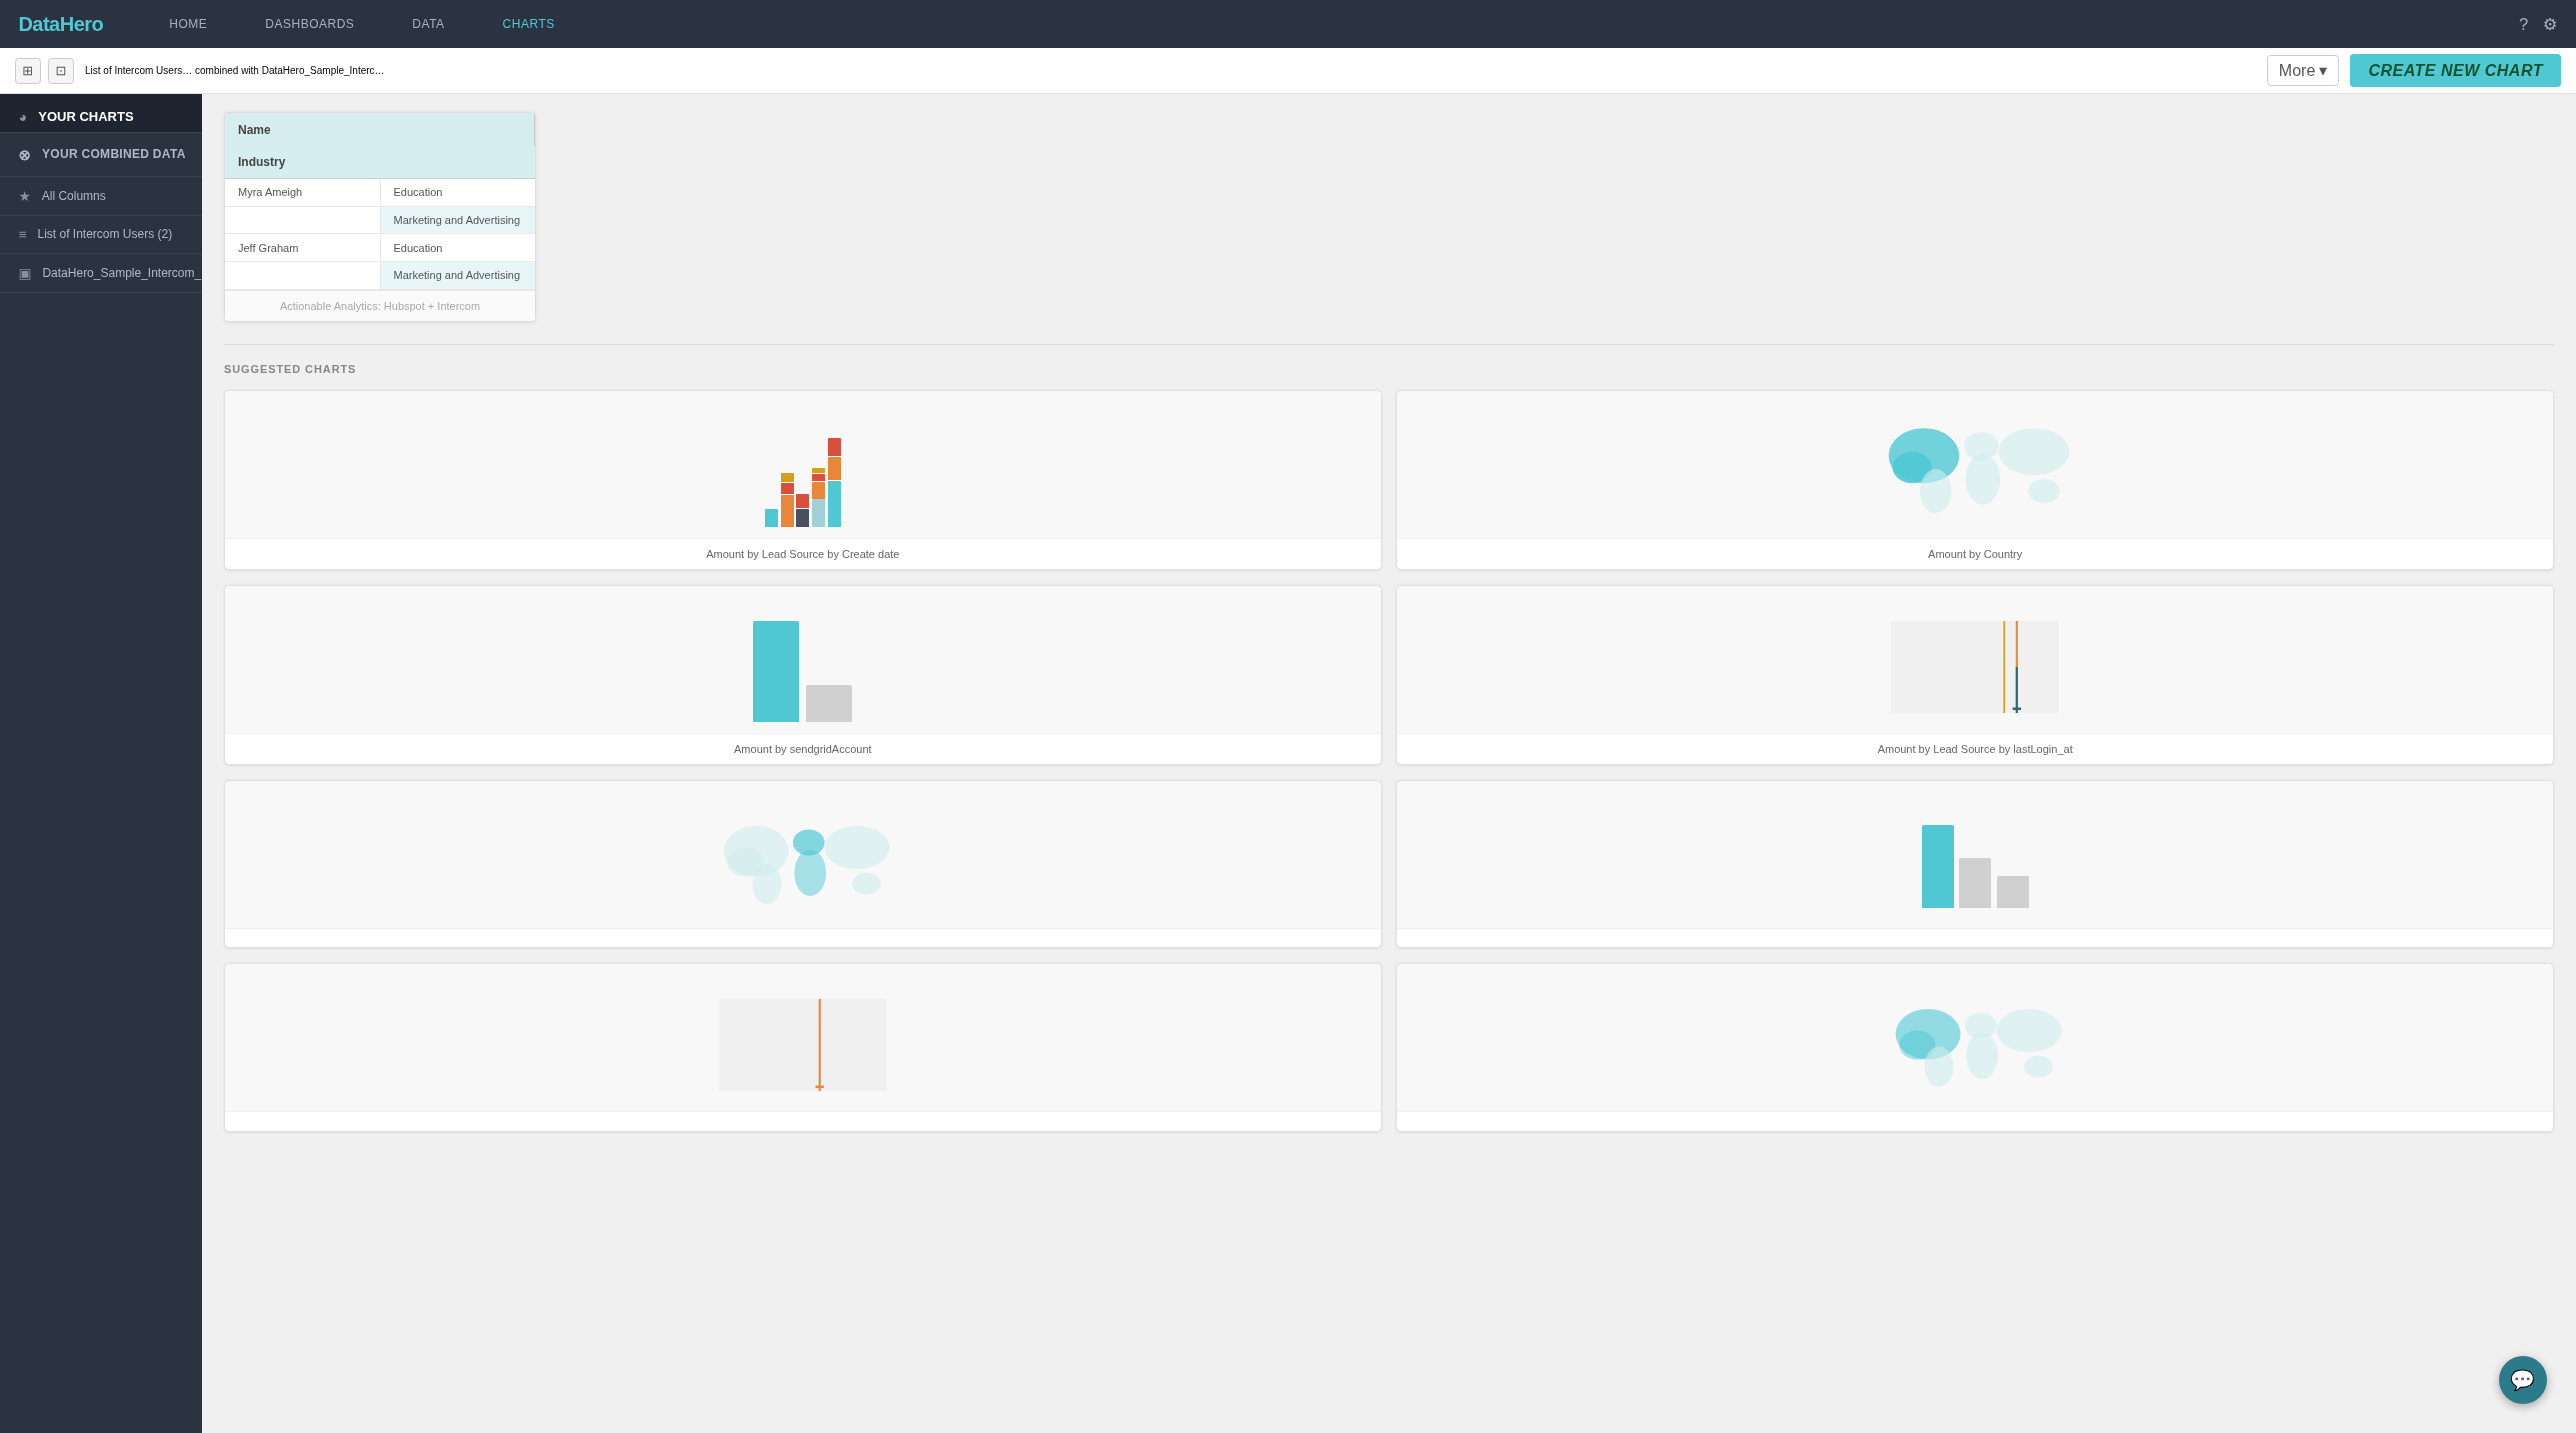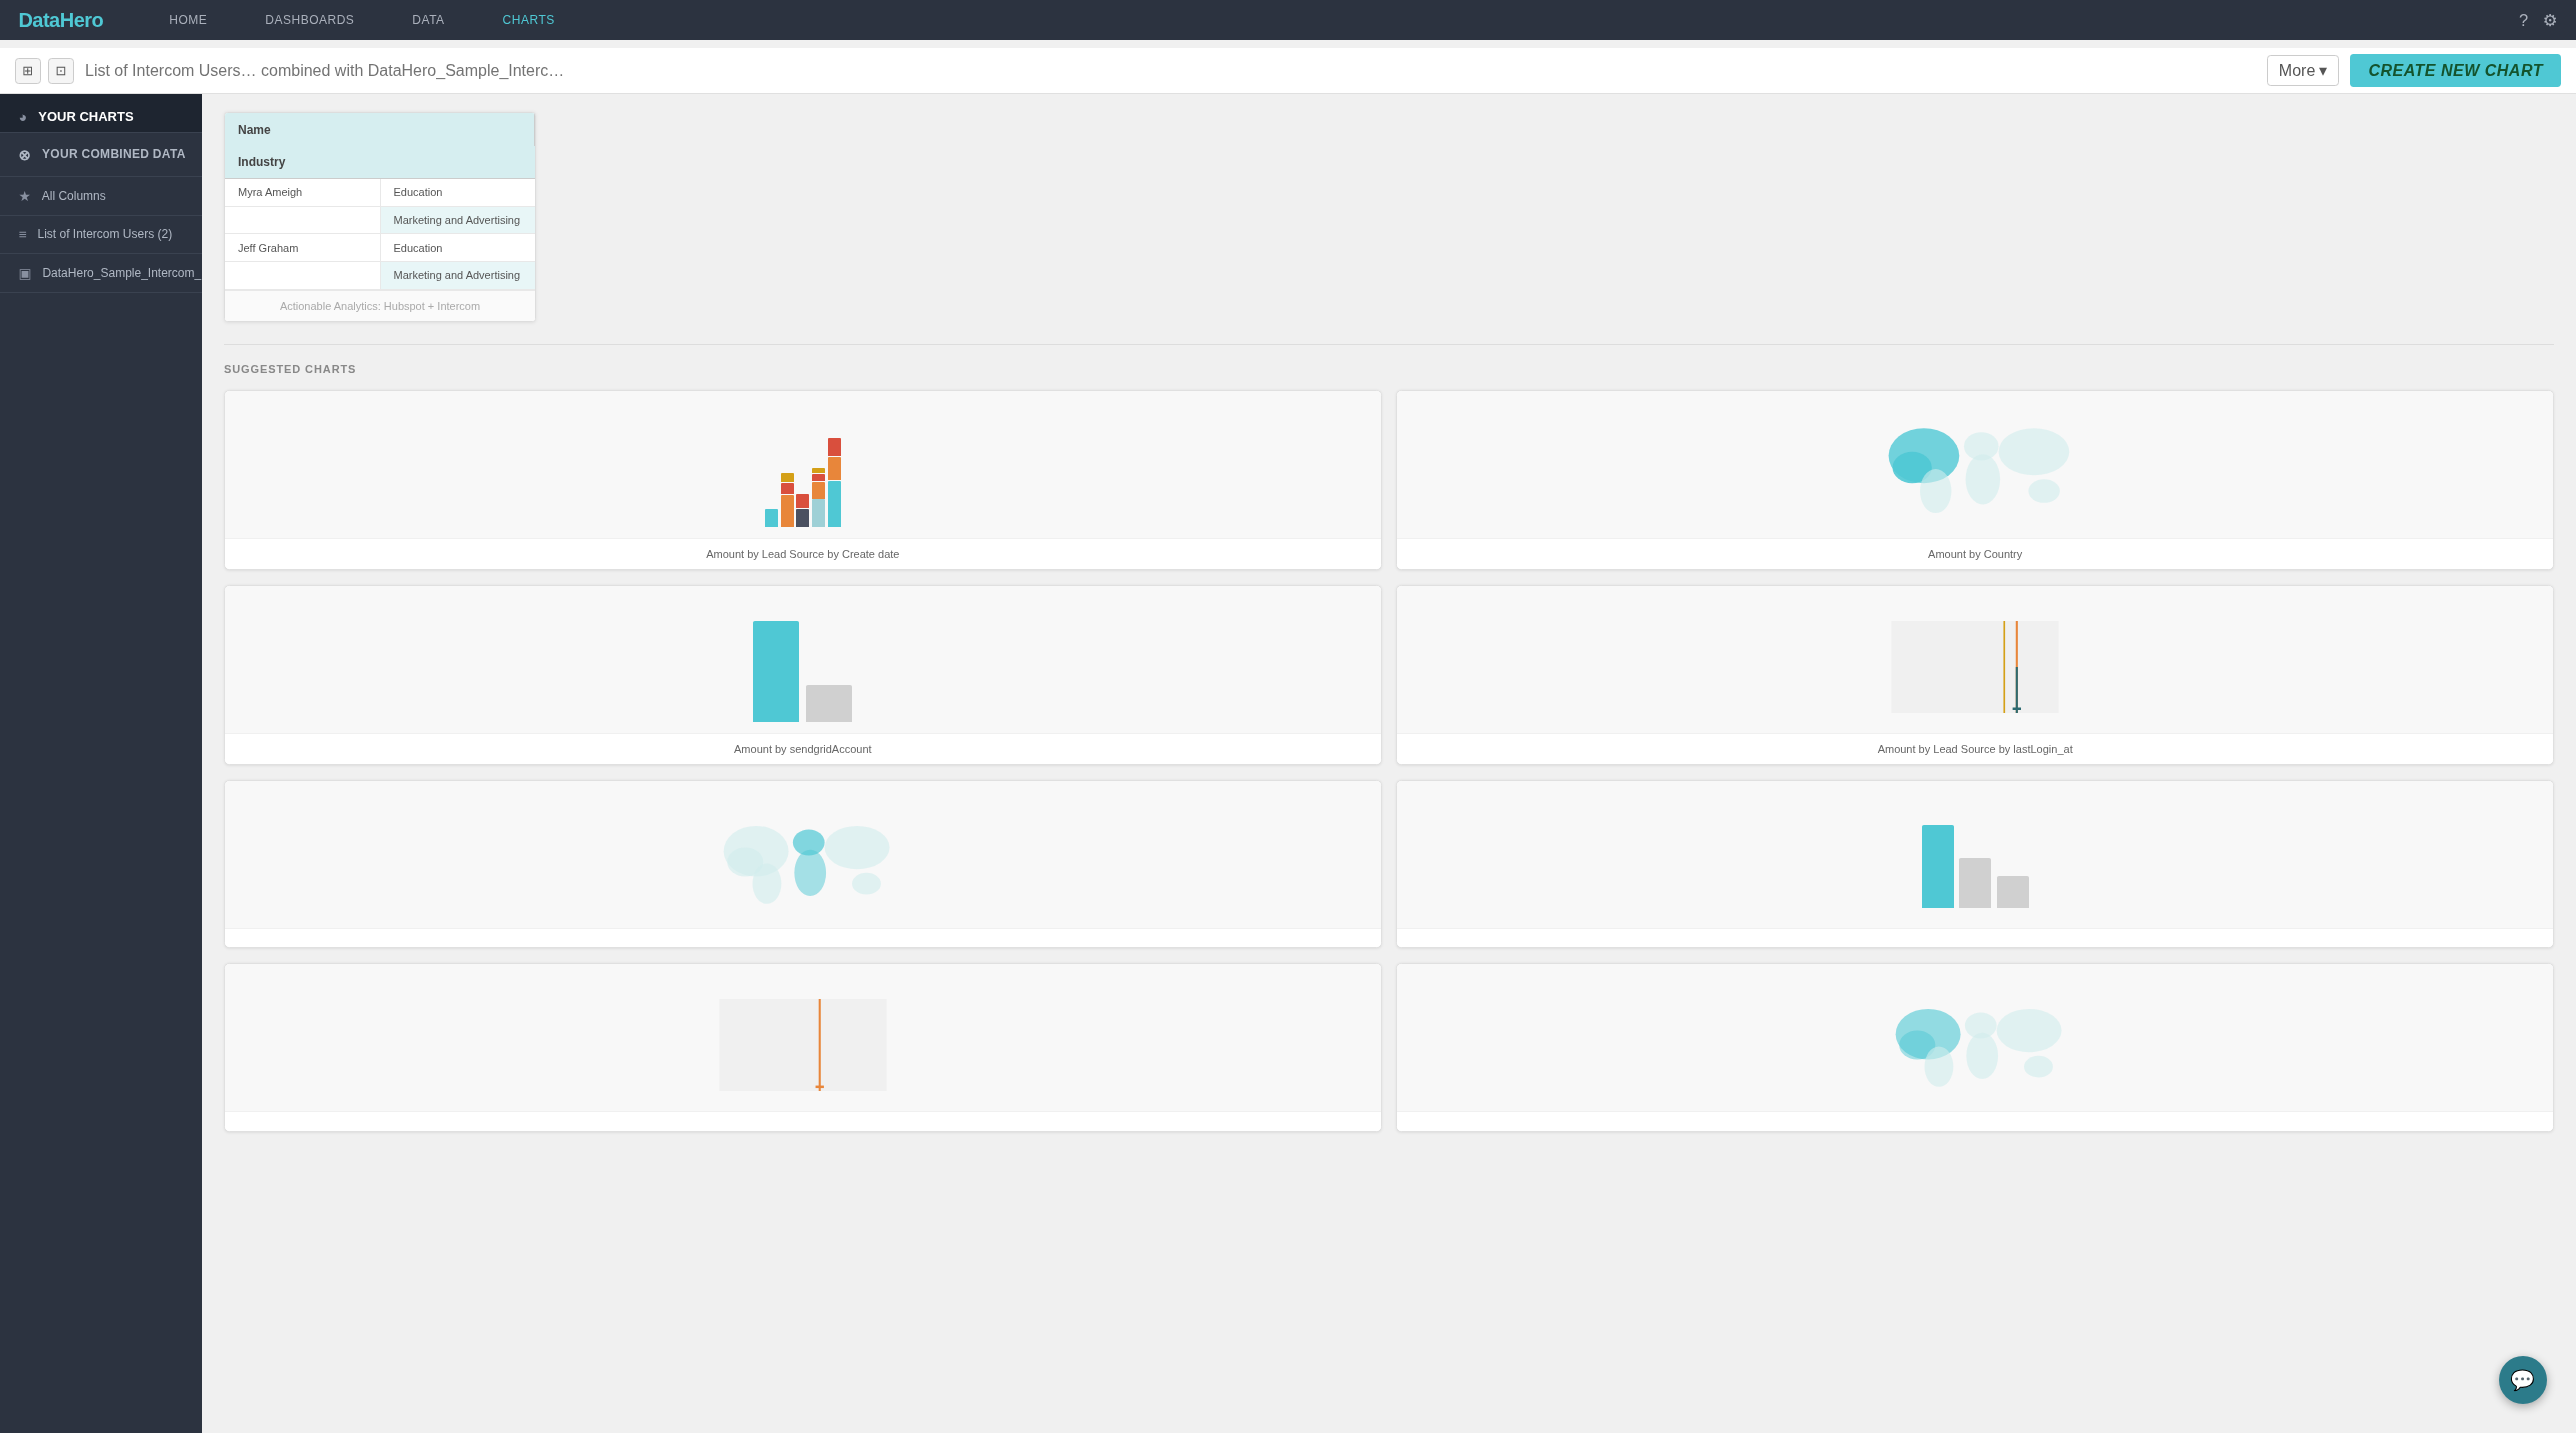--- a/index.html
+++ b/index.html
@@ -1,21 +1,21 @@
 <!DOCTYPE html>
 <html style="font-size:14.7px"><head>
   <meta charset="utf-8">
   <style>
     * { box-sizing: border-box; margin: 0; padding: 0; }
     body { font-family: -apple-system, BlinkMacSystemFont, 'Segoe UI', Arial, sans-serif; background: #f0f0f0; min-height: 100vh; }
 
     
     .top-nav {
       background: #2c3340;
-      height: 40px;
+      height: 48px;
       display: flex;
       align-items: center;
       padding: 0 18.4px;
       position: fixed;
       top: 0; left: 0; right: 0;
       z-index: 100;
     }
     .logo {
       color: white;
       font-size: 20px;
@@ -69,22 +69,22 @@
       border-radius: 3.7px;
       display: flex;
       align-items: center;
       justify-content: center;
       cursor: pointer;
       color: #555;
       font-size: 13px;
       background: #f5f5f5;
     }
     .sub-header-title {
-      color: #737373;
-      font-size: 16px;
+      color: #000000;
+      font-size: 10px;
       margin-left: 11px;
       flex: 1;
     }
     .sub-header-right {
       display: flex;
       align-items: center;
       gap: 11px;
     }
     .more-btn {
       font-size: 16px;

